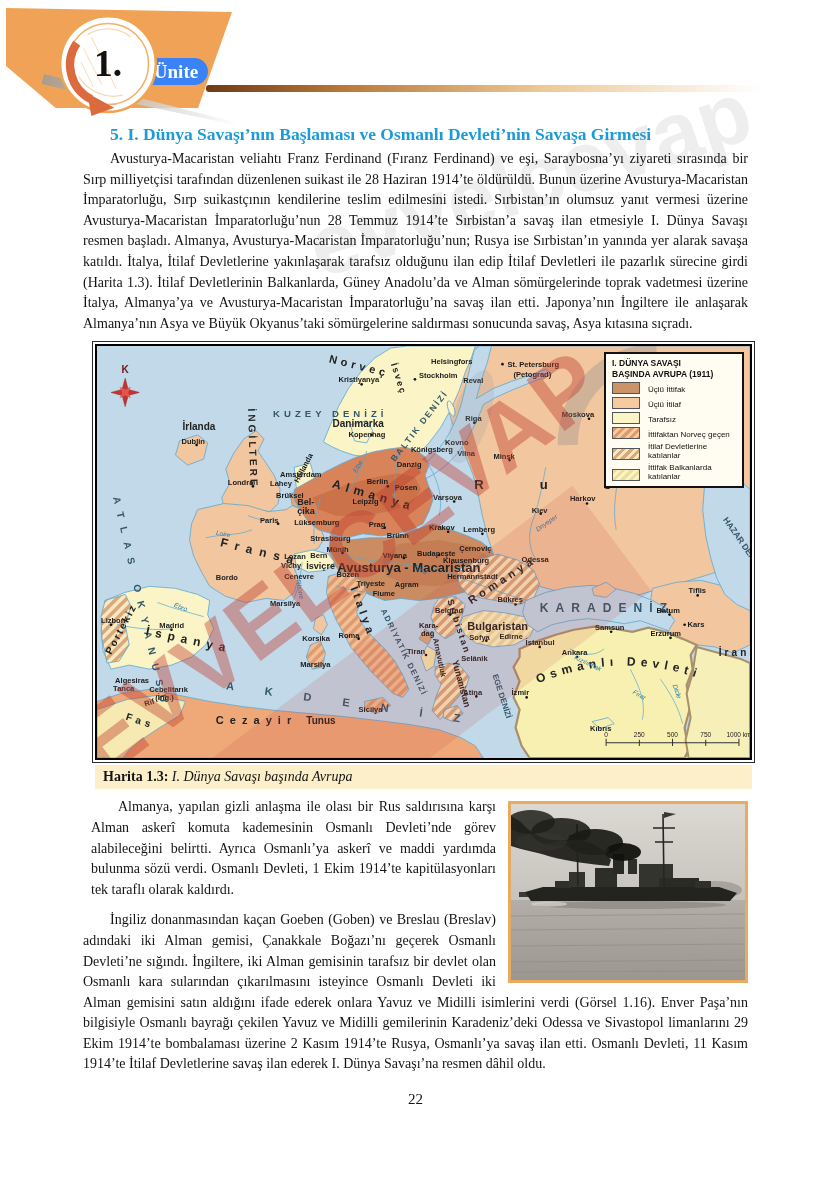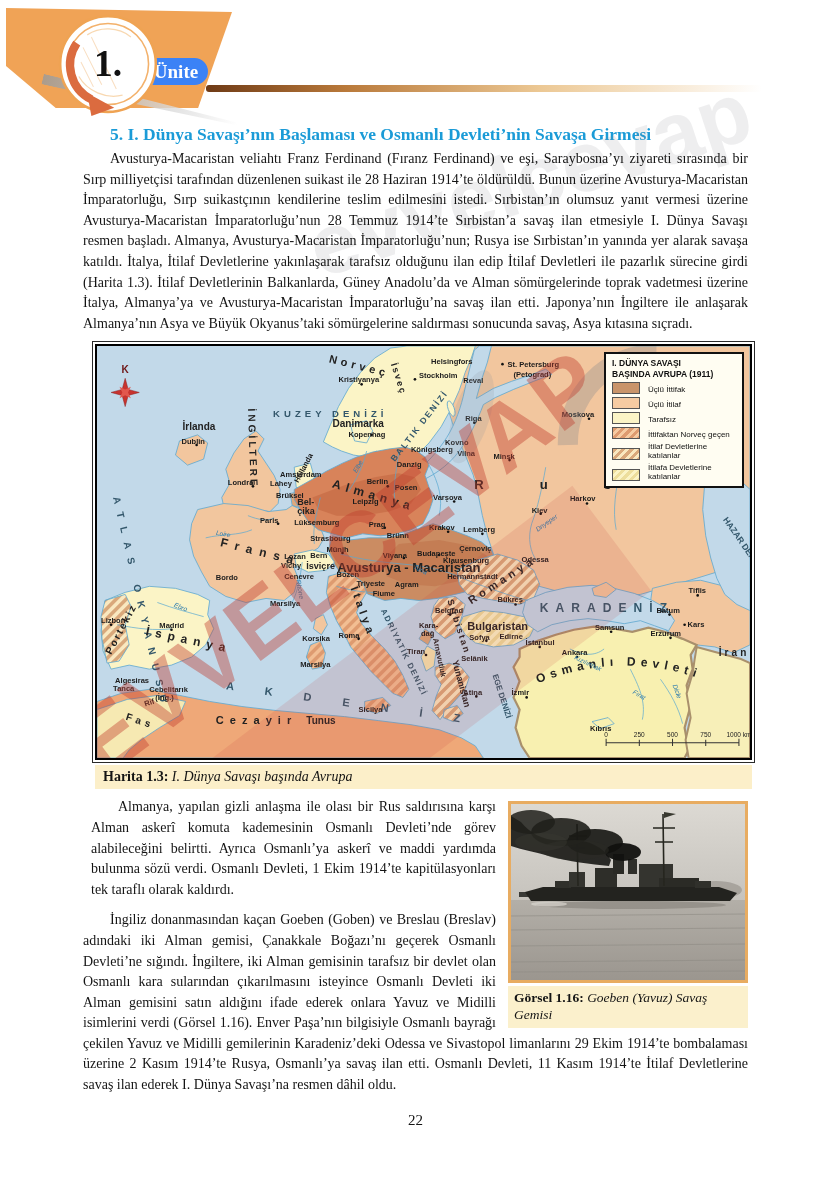--- a/index.html
+++ b/index.html
@@ -370,21 +370,21 @@
     <div class="lg-row">
         <span class="lg-sw sw3"></span>
         <span class="lg-lbl">İttifaktan Norveç geçen</span>
       </div>
     <div class="lg-row">
         <span class="lg-sw sw4"></span>
         <span class="lg-lbl">İtilaf Devletlerine katılanlar</span>
       </div>
     <div class="lg-row">
         <span class="lg-sw sw5"></span>
-        <span class="lg-lbl">İtilafa Devletlerine katılanlar</span>
+        <span class="lg-lbl">İttifak Balkanlarda katılanlar</span>
       </div>
   </div>
 </div>
 
 <div class="map-caption">
   <b>Harita 1.3:</b>
   <i>I. Dünya Savaşı başında Avrupa</i>
 </div>
 
 <div class="content-row">
@@ -428,22 +428,18 @@
           <ellipse cx="50" cy="28" rx="30" ry="14" fill="#1a1a16" opacity=".88"></ellipse>
           <ellipse cx="20" cy="18" rx="24" ry="12" fill="#20201b" opacity=".85"></ellipse>
           <ellipse cx="112" cy="48" rx="18" ry="9" fill="#11110f" opacity=".95"></ellipse>
           <ellipse cx="64" cy="46" rx="34" ry="10" fill="#2a2a24" opacity=".55"></ellipse>
           <ellipse cx="30" cy="38" rx="26" ry="9" fill="#3a3a33" opacity=".4"></ellipse>
         </g>
         <ellipse cx="120" cy="101" rx="95" ry="4" fill="#7f7b74" opacity=".55"></ellipse>
         <ellipse cx="38" cy="100" rx="18" ry="2.5" fill="#d8d5cf" opacity=".7"></ellipse>
       </svg>
     </div>
-    <div class="fig-caption">
-      <b>Görsel 1.16:</b>
-      <i>Goeben (Yavuz) Savaş Gemisi</i>
-    </div>
   </div>
   <div class="body-par" style="margin:8px;width:auto;">Almanya, yapılan gizli anlaşma  ile olası bir Rus saldırısına karşı Alman askerî komuta kademesinin Osmanlı Devleti’nde görev alabileceğini belirtti. Ayrıca Osmanlı’ya askerî ve maddi yardımda bulunma sözü verdi. Osmanlı Devleti, 1 Ekim 1914’te kapitülasyonları tek taraflı olarak kaldırdı.</div>
   <div class="body-par" style="margin:10px 0 0 0;width:auto;">İngiliz donanmasından kaçan Goeben (Goben) ve Breslau (Breslav) adındaki iki Alman gemisi, Çanakkale Boğazı’nı geçerek Osmanlı Devleti’ne sığındı. İngiltere, iki Alman gemisinin tarafsız bir devlet olan Osmanlı kara sularından çıkarılmasını isteyince Osmanlı Devleti iki Alman gemisini satın aldığını ifade ederek onlara Yavuz ve Midilli isimlerini verdi (Görsel 1.16). Enver Paşa’nın bilgisiyle Osmanlı bayrağı çekilen Yavuz ve Midilli gemilerinin Karadeniz’deki Odessa ve Sivastopol limanlarını 29 Ekim 1914’te bombalaması üzerine 2 Kasım 1914’te Rusya, Osmanlı’ya savaş ilan etti. Osmanlı Devleti, 11 Kasım 1914’te İtilaf Devletlerine savaş ilan ederek I. Dünya Savaşı’na resmen dâhil oldu.</div>
 </div>
 
 <div class="page-number">22</div>
 
 </body></html>

